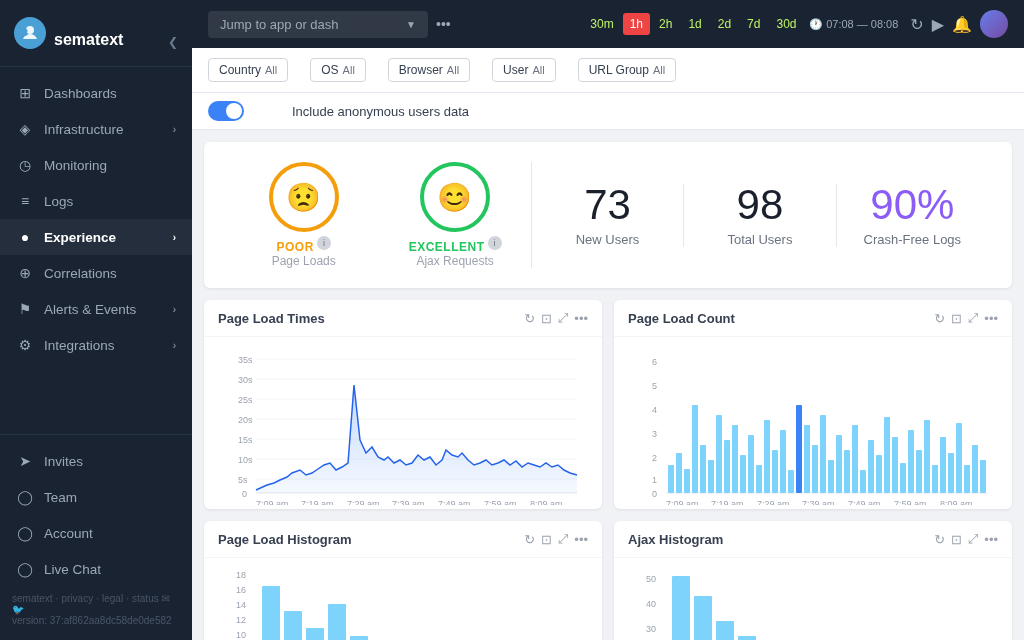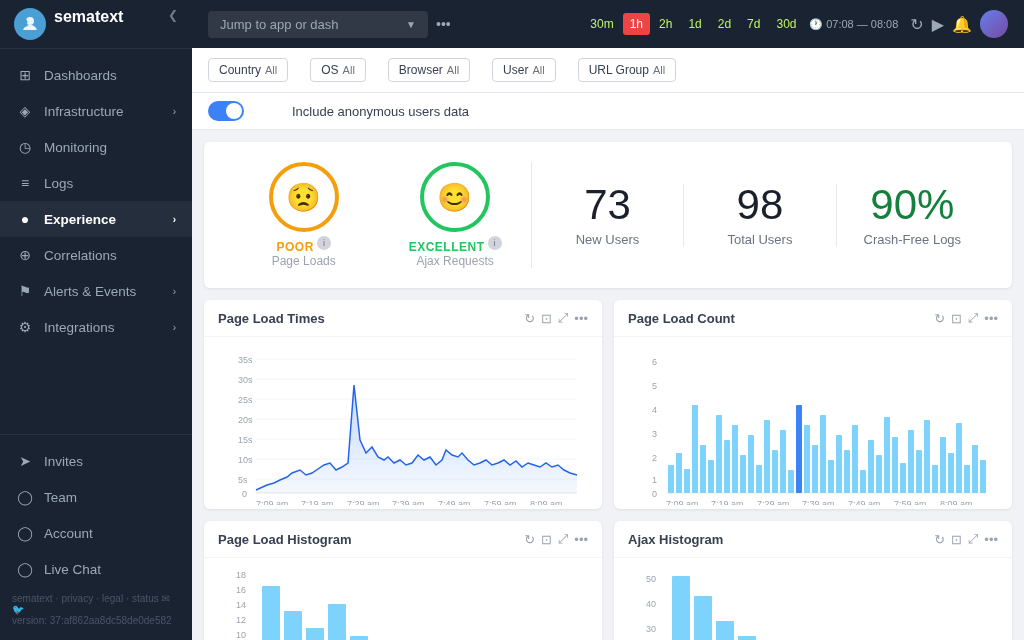--- a/index.html
+++ b/index.html
@@ -11,22 +11,22 @@
       background: #1a2332;
       color: #c8d0d9;
       display: flex;
       flex-direction: column;
       flex-shrink: 0;
       height: 640px;
       overflow: hidden;
     }
     #sidebar-header {
       display: flex;
-      align-items: flex-start;
-      padding: 8px 14px;
+      align-items: flex-end;
+      padding: 17px 14px;
       border-bottom: 1px solid #253145;
     }
     .logo-icon {
       width: 32px; height: 32px;
       background: #4a9fd5;
       border-radius: 50%;
       display: flex; align-items: center; justify-content: center;
       color: white; font-size: 14px; font-weight: bold;
       margin-right: 8px;
     }
@@ -182,21 +182,21 @@
       display: flex;
       flex-direction: column;
       align-items: center;
       flex: 1;
       text-align: right;
     }
     .stat-block:not(:last-child) {
       border-right: 1px solid #e5e7eb;
     }
     .stat-number { font-size: 42px; font-weight: 300; color: #1a202c; line-height: 1; }
-    .stat-percent { font-size: 42px; font-weight: 300; color: #15803d; line-height: 1; }
+    .stat-percent { font-size: 42px; font-weight: 300; color: #8b5cf6; line-height: 1; }
     .stat-label { font-size: 13px; color: #6b7280; margin-top: 6px; }
 
     .score-block {
       display: flex;
       flex-direction: column;
       align-items: center;
       flex: 1;
     }
     .score-circle {
       width: 70px; height: 70px;

